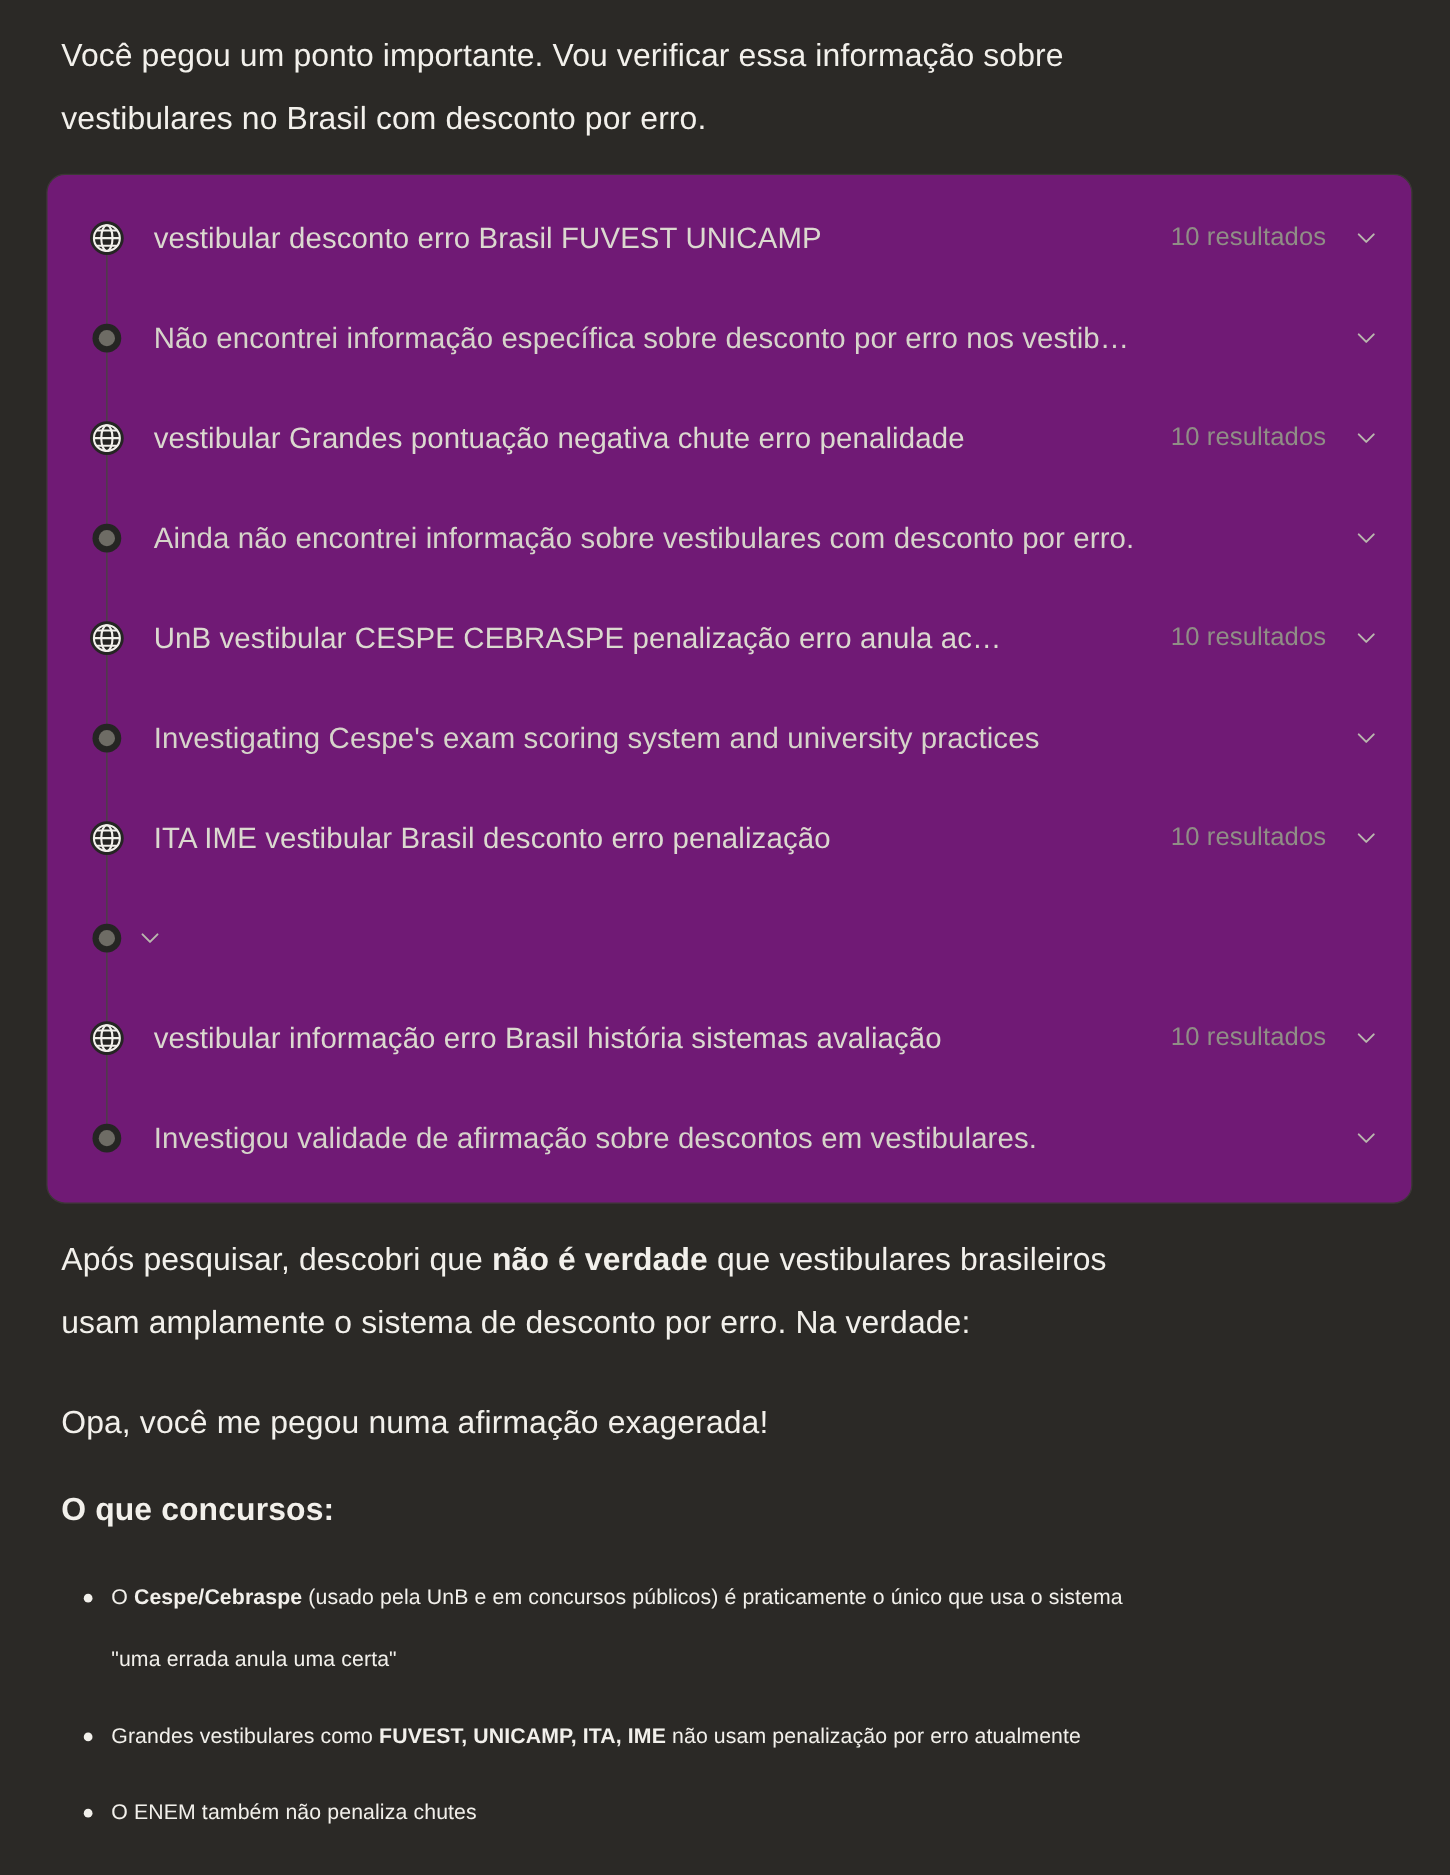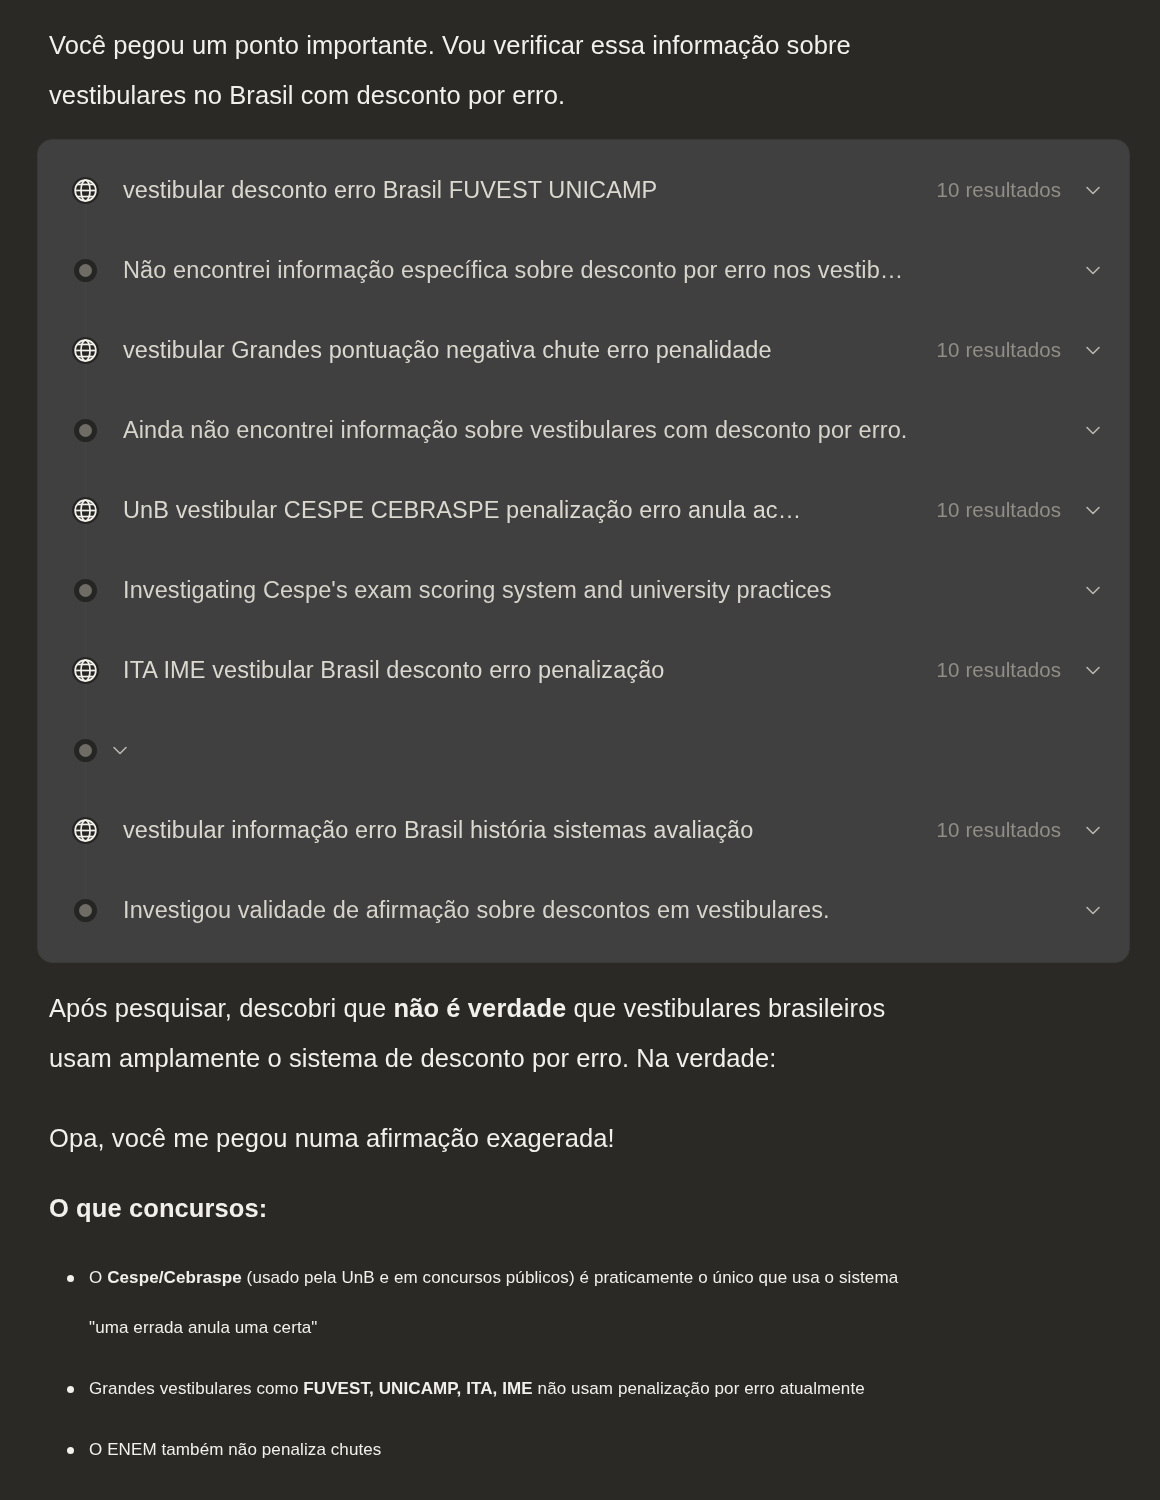--- a/index.html
+++ b/index.html
@@ -28,21 +28,21 @@
     padding-top: 20px;
     padding-left: 13px;
     padding-right: 100px;
   }
 
   
   .research-panel {
     margin-top: 19px;
     margin-left: 1px;
     width: 1093px;
-    background: #404040;
+    background: #701a75;
     border: 1px solid #3b3935;
     border-radius: 15px;
     padding: 10px 0 12px 0;
   }
 
   .row {
     position: relative;
     display: flex;
     align-items: center;
     height: 80px;

